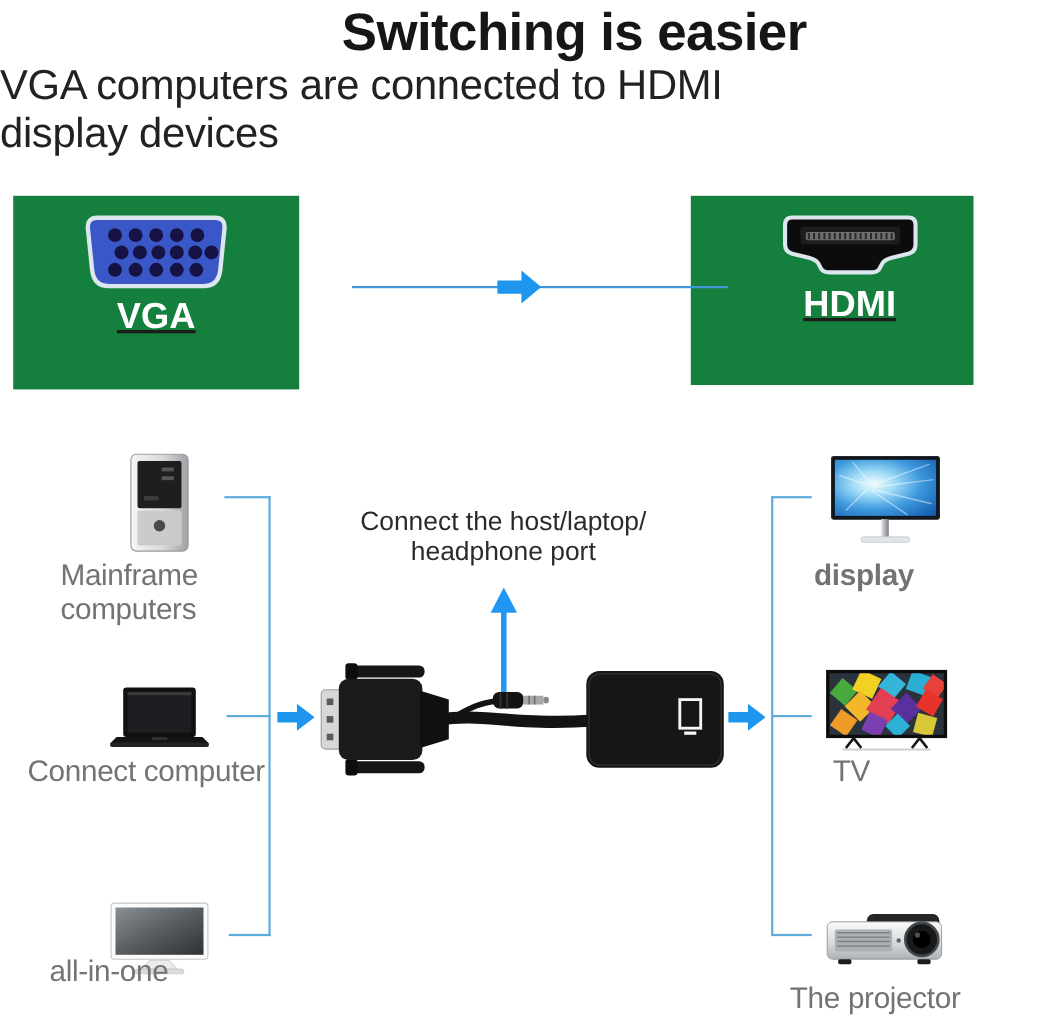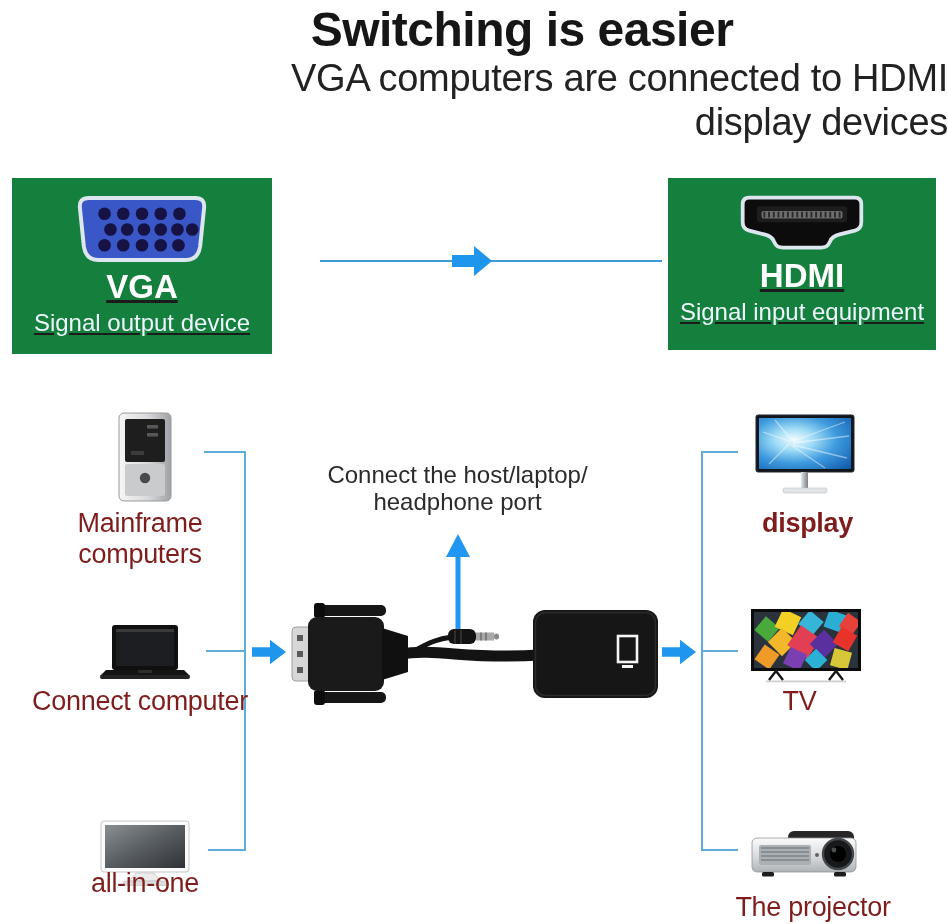--- a/index.html
+++ b/index.html
@@ -9,44 +9,44 @@
   }
   .abs{position:absolute;}
   
   .page-title{
     top:0;left:0;width:948px;text-align:center;
     font-size:48px;font-weight:800;letter-spacing:-0.5px;color:#161616;
     padding-top:2px;
     margin-left:48px;
   }
   .page-subtitle{
-    top:56px;left:0;width:948px;text-align:right;
+    top:56px;left:0;width:948px;text-align:left;
     font-size:38px;font-weight:400;color:#222;line-height:1.16;
     white-space:pre-line;letter-spacing:-0.3px;
   }
   
   .panel{
     background:#15803d;display:flex;flex-direction:column;align-items:center;text-decoration:underline;
   }
   .panel-source{left:12px;top:178px;width:260px;height:176px;}
-  .panel-target{left:668px;top:178px;width:268px;height:172px;}
+  .panel-target{left:628px;top:178px;width:225px;height:172px;padding-left:32px;}
   .panel-title{color:#fff;font-size:33px;font-weight:700;line-height:1.05;margin-top:2px;}
   .panel-caption{color:#eef6fd;font-size:24px;font-weight:400;margin-top:4px;white-space:nowrap;}
   .panel-icon{margin-top:15px;}
   
   .cline{background:#5fabda;}
   .cline-top{background:#3f99d8;}
   
   .annotation{
     left:290px;top:462px;width:335px;text-align:center;
     font-size:24px;color:#2b2b2b;line-height:1.12;white-space:pre-line;
   }
   
   .dev-label{
-    text-align:center;font-size:27px;color:#7f1d1d;line-height:1.15;
+    text-align:left;font-size:27px;color:#737373;line-height:1.15;
     white-space:pre-line;letter-spacing:-0.3px;
   }
 </style>
 </head>
 <body>
 
 <svg width="0" height="0" style="position:absolute" aria-hidden="true">
   <defs>
     <linearGradient id="towerG" x1="0" y1="0" x2="1" y2="0">
       <stop offset="0" stop-color="#f6f6f6"></stop>
@@ -100,32 +100,30 @@
         <circle cx="106" cy="37" r="6.4"></circle>
         <circle cx="121" cy="37" r="6.4"></circle>
       <circle cx="32" cy="53" r="6.4"></circle>
         <circle cx="51" cy="53" r="6.4"></circle>
         <circle cx="70" cy="53" r="6.4"></circle>
         <circle cx="89" cy="53" r="6.4"></circle>
         <circle cx="107" cy="53" r="6.4"></circle>
     </g>
   </svg>
   <div class="panel-title">VGA</div>
-  <div class="panel-caption">Signal output device</div>
 </div>
 
 <div class="abs panel panel-target">
   <svg class="panel-icon" width="132" height="64" viewBox="0 0 140 68">
     <path d="M14 5 H126 Q133 5 133 12 V31 Q133 38 126 40 L110 44 Q102 46 100 51 L99 53 Q97 58 90 58 H50 Q43 58 41 53 L40 51 Q38 46 30 44 L14 40 Q7 38 7 31 V12 Q7 5 14 5 Z" fill="#0c0c0c" stroke="#dde6ee" stroke-width="4"></path>
     <rect x="22" y="14" width="96" height="17" rx="3" fill="#1d1d1d"></rect>
     <rect x="27" y="19" width="86" height="8" rx="2" fill="#6e6e6e"></rect>
     <line x1="29" y1="23" x2="111" y2="23" stroke="#2a2a2a" stroke-width="6" stroke-dasharray="2 3"></line>
   </svg>
   <div class="panel-title">HDMI</div>
-  <div class="panel-caption">Signal input equipment</div>
 </div>
 
 <div class="abs cline-top" style="left:320px;top:260px;width:342px;height:2px;"></div>
 <svg class="abs" style="left:452px;top:243px;" width="40" height="36" viewBox="0 0 40 36">
   <polygon points="0,12 22,12 22,3 40,18 22,33 22,24 0,24" fill="#1e96ee"></polygon>
 </svg>
 
 <div class="abs cline" style="left:204px;top:451px;width:42px;height:2px;"></div>
 <div class="abs cline" style="left:244px;top:451px;width:2px;height:400px;"></div>
 <div class="abs cline" style="left:206px;top:650px;width:40px;height:2px;"></div>
@@ -245,21 +243,21 @@
     <rect x="86" y="22" width="18" height="18" fill="#e8332a" transform="rotate(30 95 31)"></rect>
     <rect x="8" y="40" width="18" height="18" fill="#ef9b28" transform="rotate(35 17 49)"></rect>
     <rect x="36" y="42" width="18" height="18" fill="#7a3fb0" transform="rotate(25 45 51)"></rect>
     <rect x="58" y="44" width="16" height="16" fill="#2bb1d6" transform="rotate(45 66 52)"></rect>
     <rect x="82" y="42" width="18" height="18" fill="#d8c838" transform="rotate(15 91 51)"></rect>
   </g>
   <rect x="16" y="72.5" width="80" height="1.8" fill="#cfcfcf"></rect>
   <path d="M19 72 L26 63 L33 72" stroke="#161616" stroke-width="2.4" fill="none"></path>
   <path d="M79 72 L86 63 L93 72" stroke="#161616" stroke-width="2.4" fill="none"></path>
 </svg>
-<div class="abs dev-label" style="left:737px;top:686px;width:125px;">TV</div>
+<div class="abs dev-label" style="left:757px;top:686px;width:125px;">TV</div>
 
 <svg class="abs" style="left:750px;top:828px;" width="112" height="52" viewBox="0 0 112 52">
   <rect x="38" y="3" width="66" height="14" rx="6" fill="#262626"></rect>
   <rect x="2" y="10" width="104" height="34" rx="5" fill="url(#projG)" stroke="#8f9396" stroke-width="0.8"></rect>
   <rect x="9" y="17" width="52" height="20" rx="2" fill="#aab0b4"></rect>
   <g stroke="#7d8387" stroke-width="1.4">
     <line x1="11" y1="20" x2="59" y2="20"></line>
       <line x1="11" y1="24" x2="59" y2="24"></line>
     <line x1="11" y1="28" x2="59" y2="28"></line>
       <line x1="11" y1="32" x2="59" y2="32"></line>

